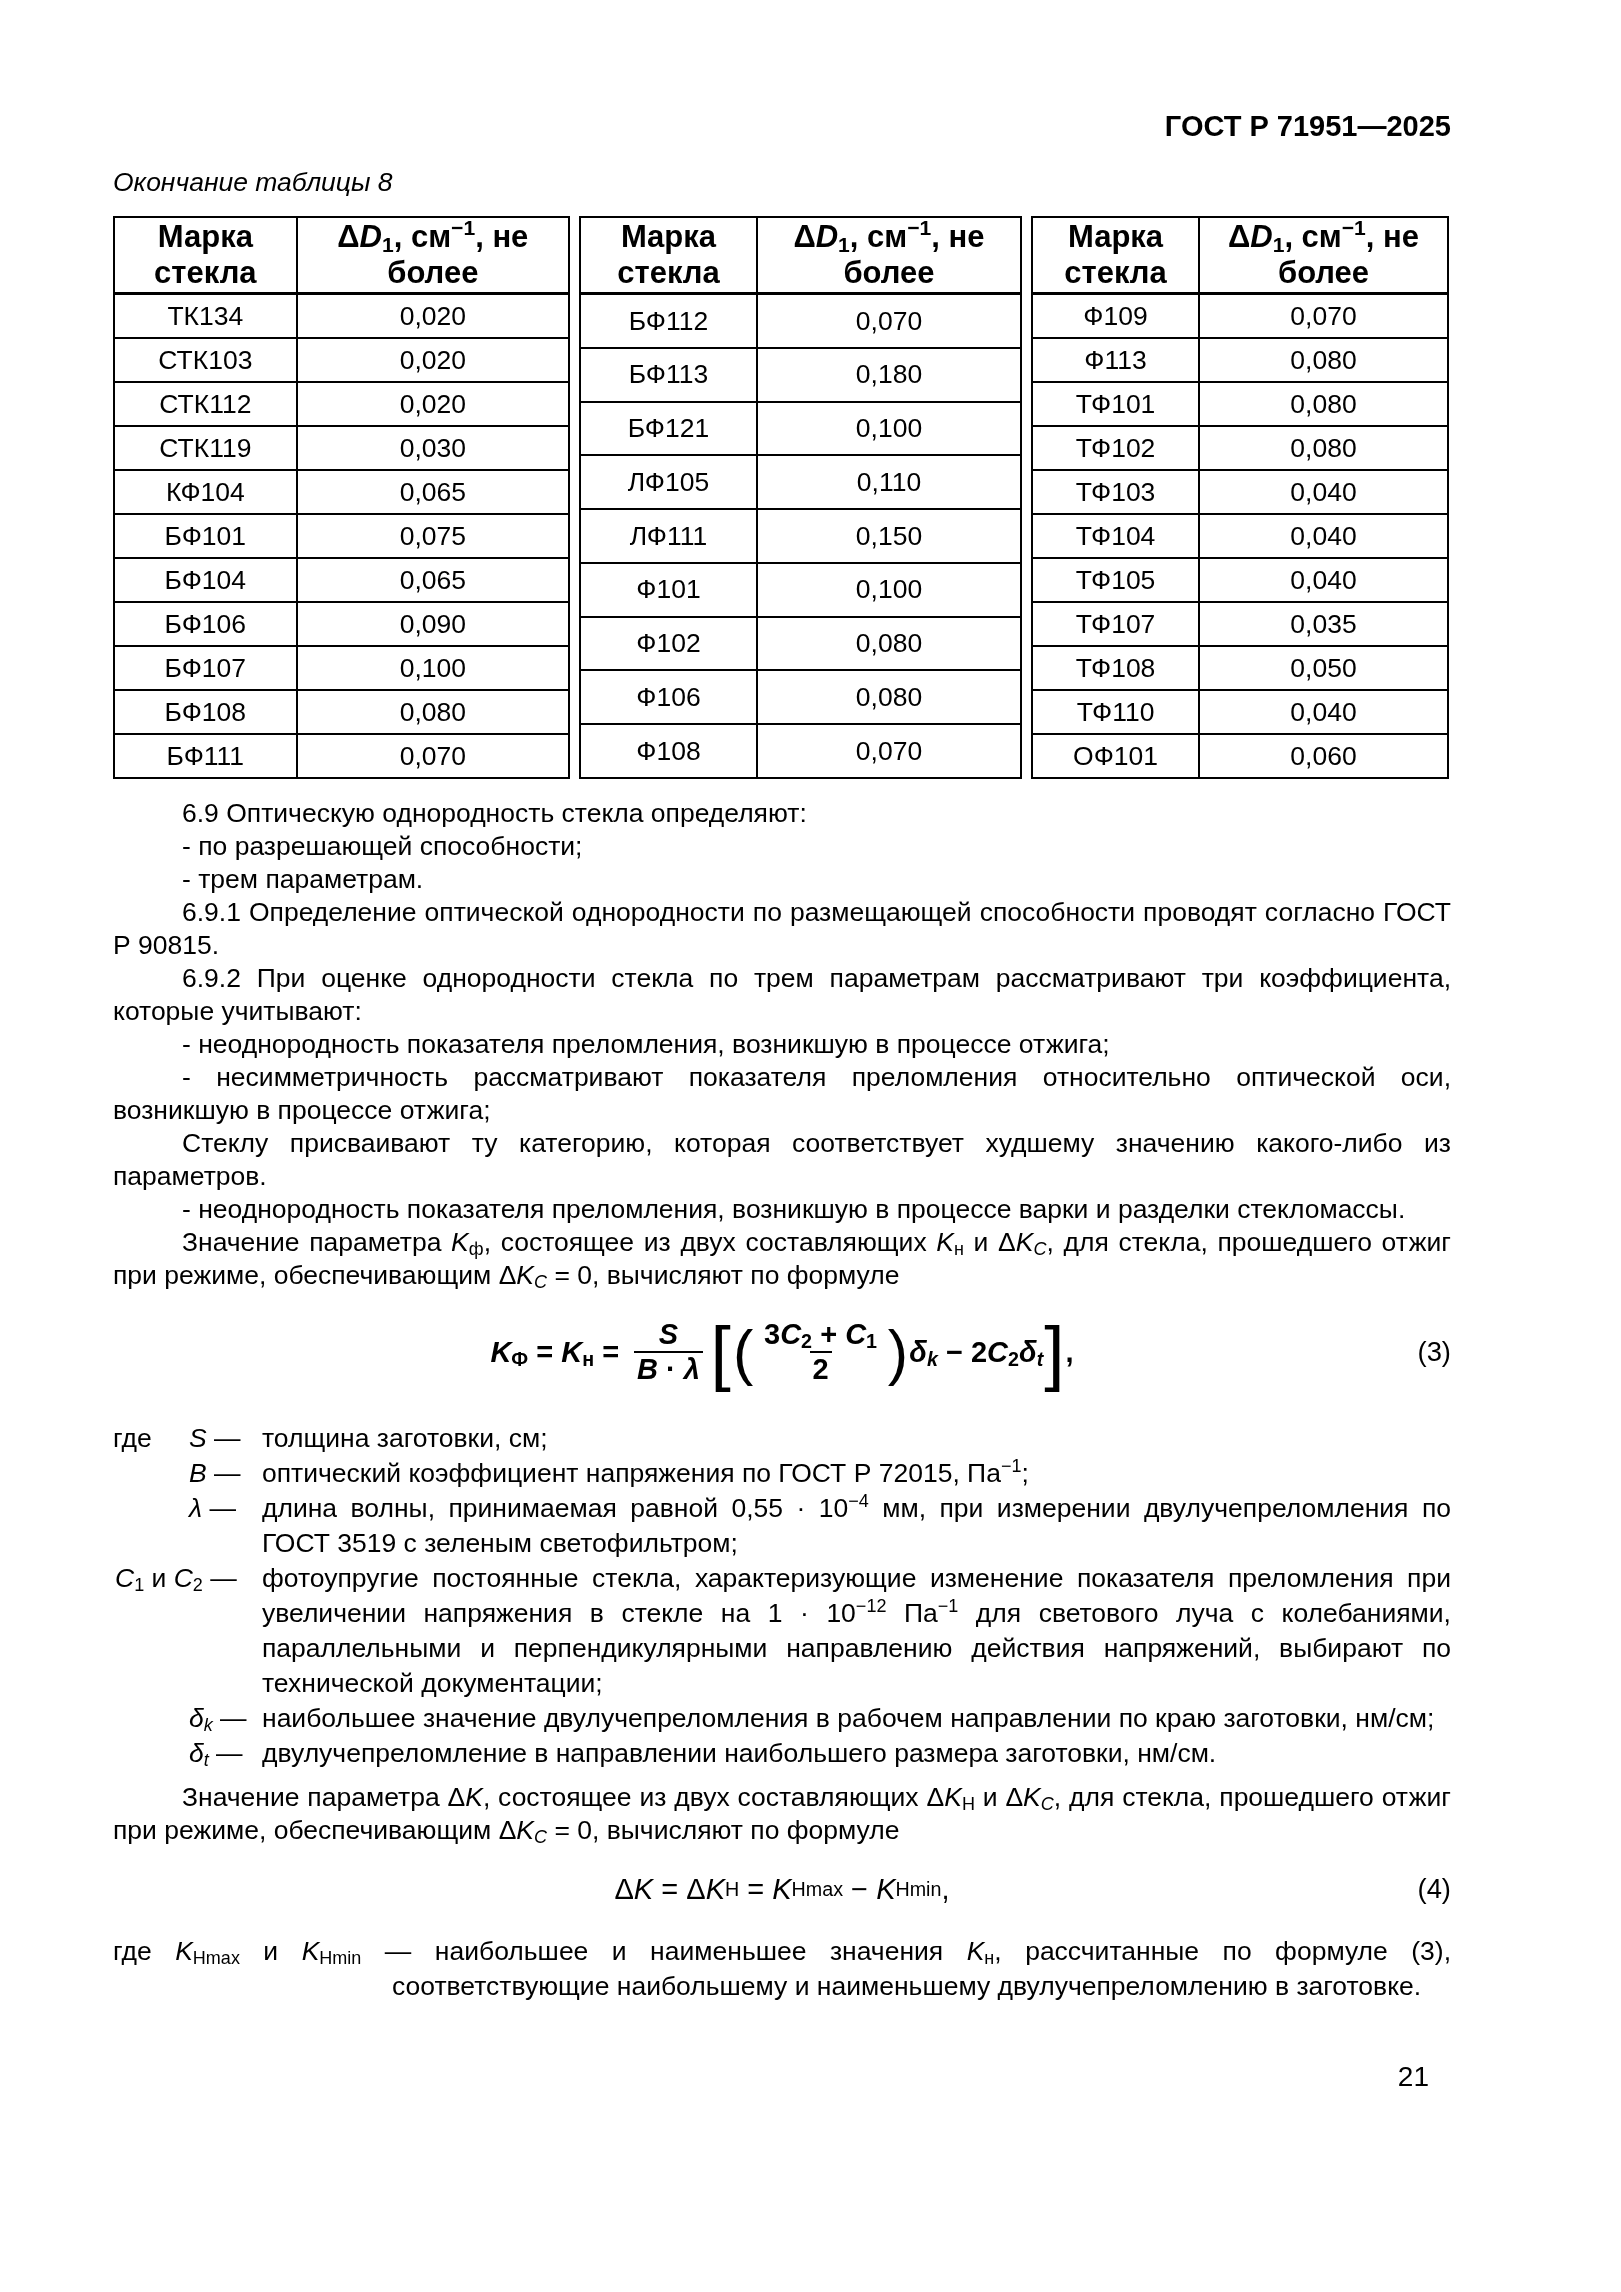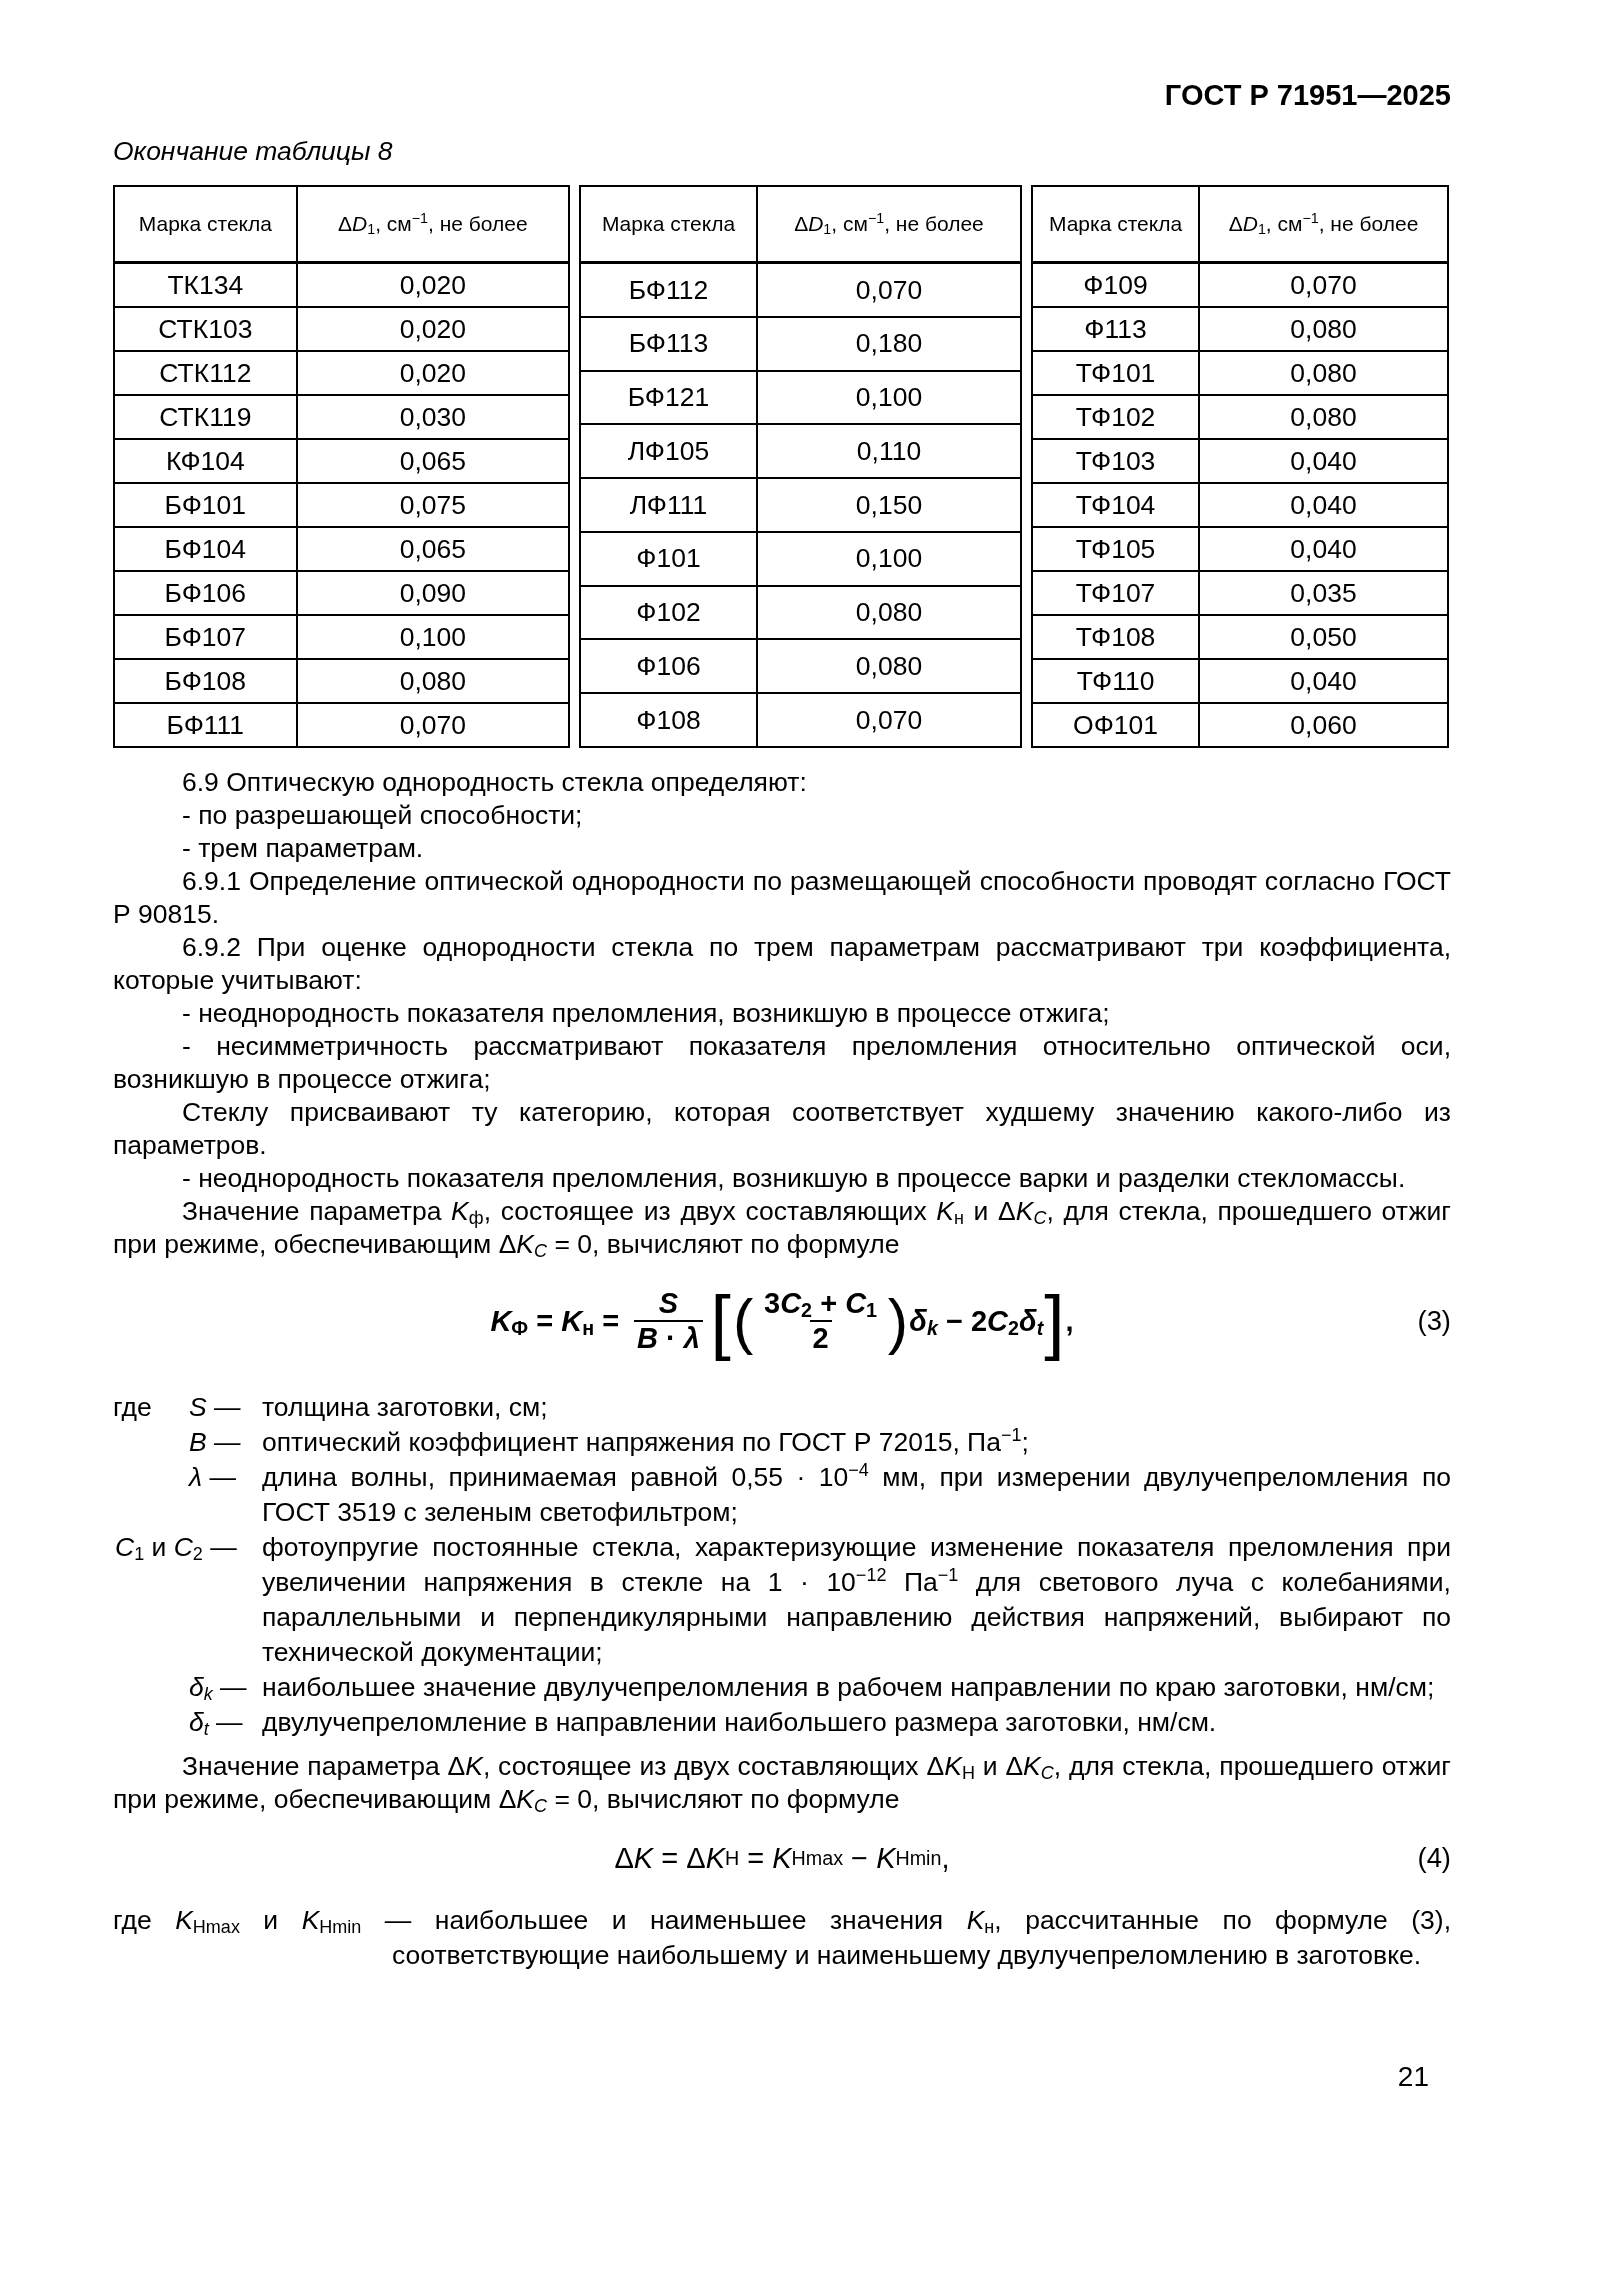--- a/index.html
+++ b/index.html
@@ -1,29 +1,29 @@
 <!DOCTYPE html>
 <html><head>
 <meta charset="utf-8">
 <style>
   html,body{margin:0;padding:0;background:#e8e8e8;}
   .page{position:relative;width:1621px;height:2293px;background:#ffffff;color:#000;
         font-family:"Liberation Sans",sans-serif;overflow:hidden;}
   .content{position:absolute;left:113px;top:0;width:1338px;}
 
-  .doc-header{margin-top:80px;text-align:right;font-weight:bold;font-size:29px;line-height:31px;}
+  .doc-header{margin-top:111px;text-align:right;font-weight:bold;font-size:29px;line-height:31px;}
   .table-caption{margin-top:25.5px;font-style:italic;font-size:26.5px;line-height:29px;}
 
   
   .tables{display:flex;gap:8.8px;margin-top:19.6px;}
   .sub-table{border-collapse:collapse;border:2.9px solid #000;table-layout:fixed;}
   .sub-table:nth-of-type(1){width:457px;}
   .sub-table:nth-of-type(2){width:443px;}
   .sub-table:nth-of-type(3){width:418px;}
-  .sub-table th{font-weight:normal;font-size:21px;height:74px;text-align:center;
+  .sub-table th{font-weight:bold;font-size:31px;height:74px;text-align:center;
                 border-bottom:3.9px solid #000;border-left:2px solid #000;padding:0 3.9px;}
   .sub-table td{font-size:26.5px;height:42px;text-align:center;vertical-align:middle;
                 border-top:2px solid #000;border-left:2px solid #000;padding:0;}
   .sub-table th:first-child,.sub-table td:first-child{border-left:none;width:38%;}
 
   
   .para{margin:0;font-size:26.5px;line-height:33px;text-align:justify;text-indent:69px;}
   .body-block{margin-top:17.6px;}
 
   

